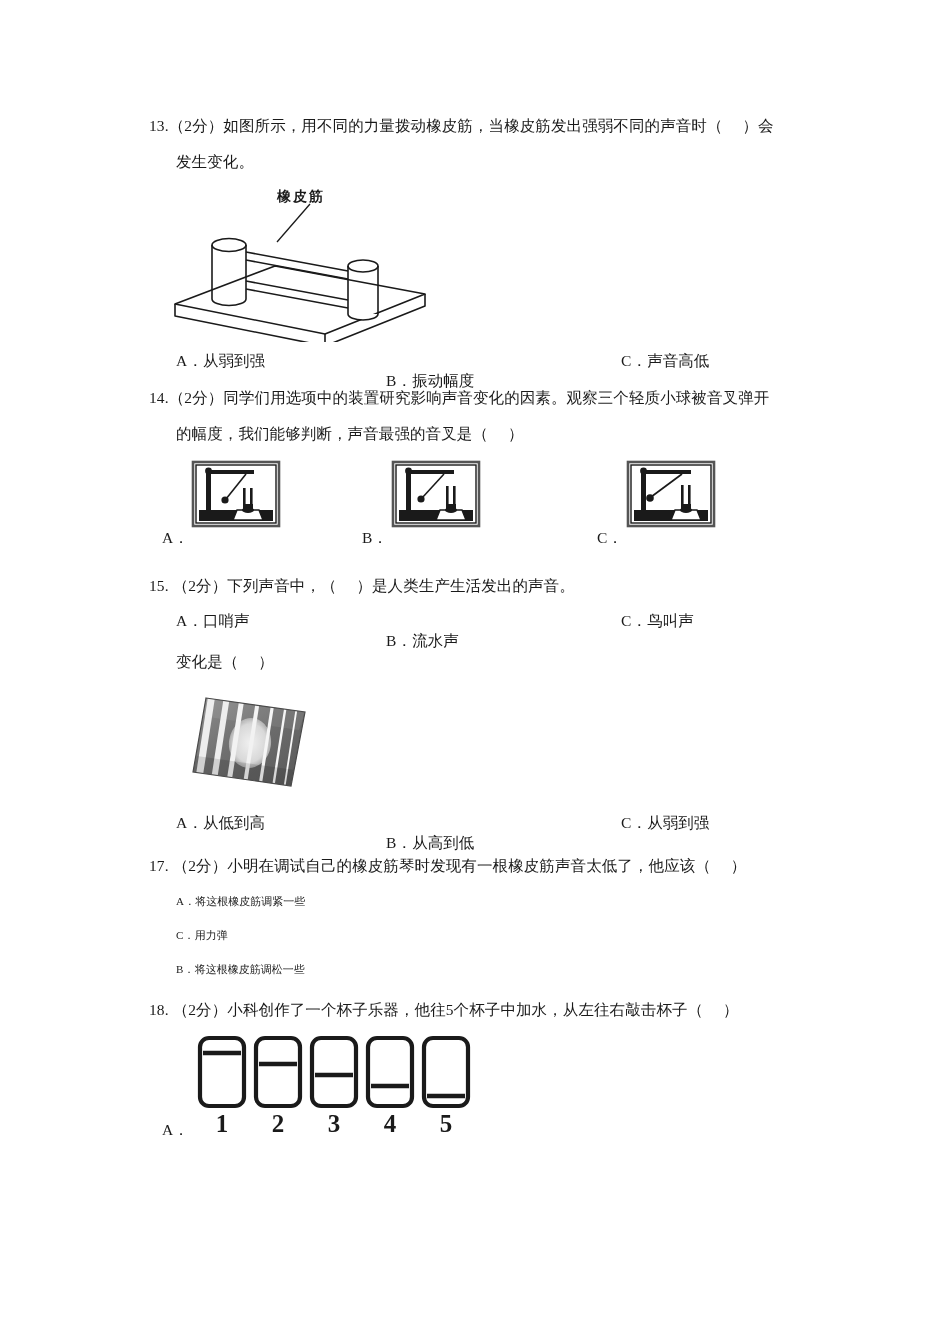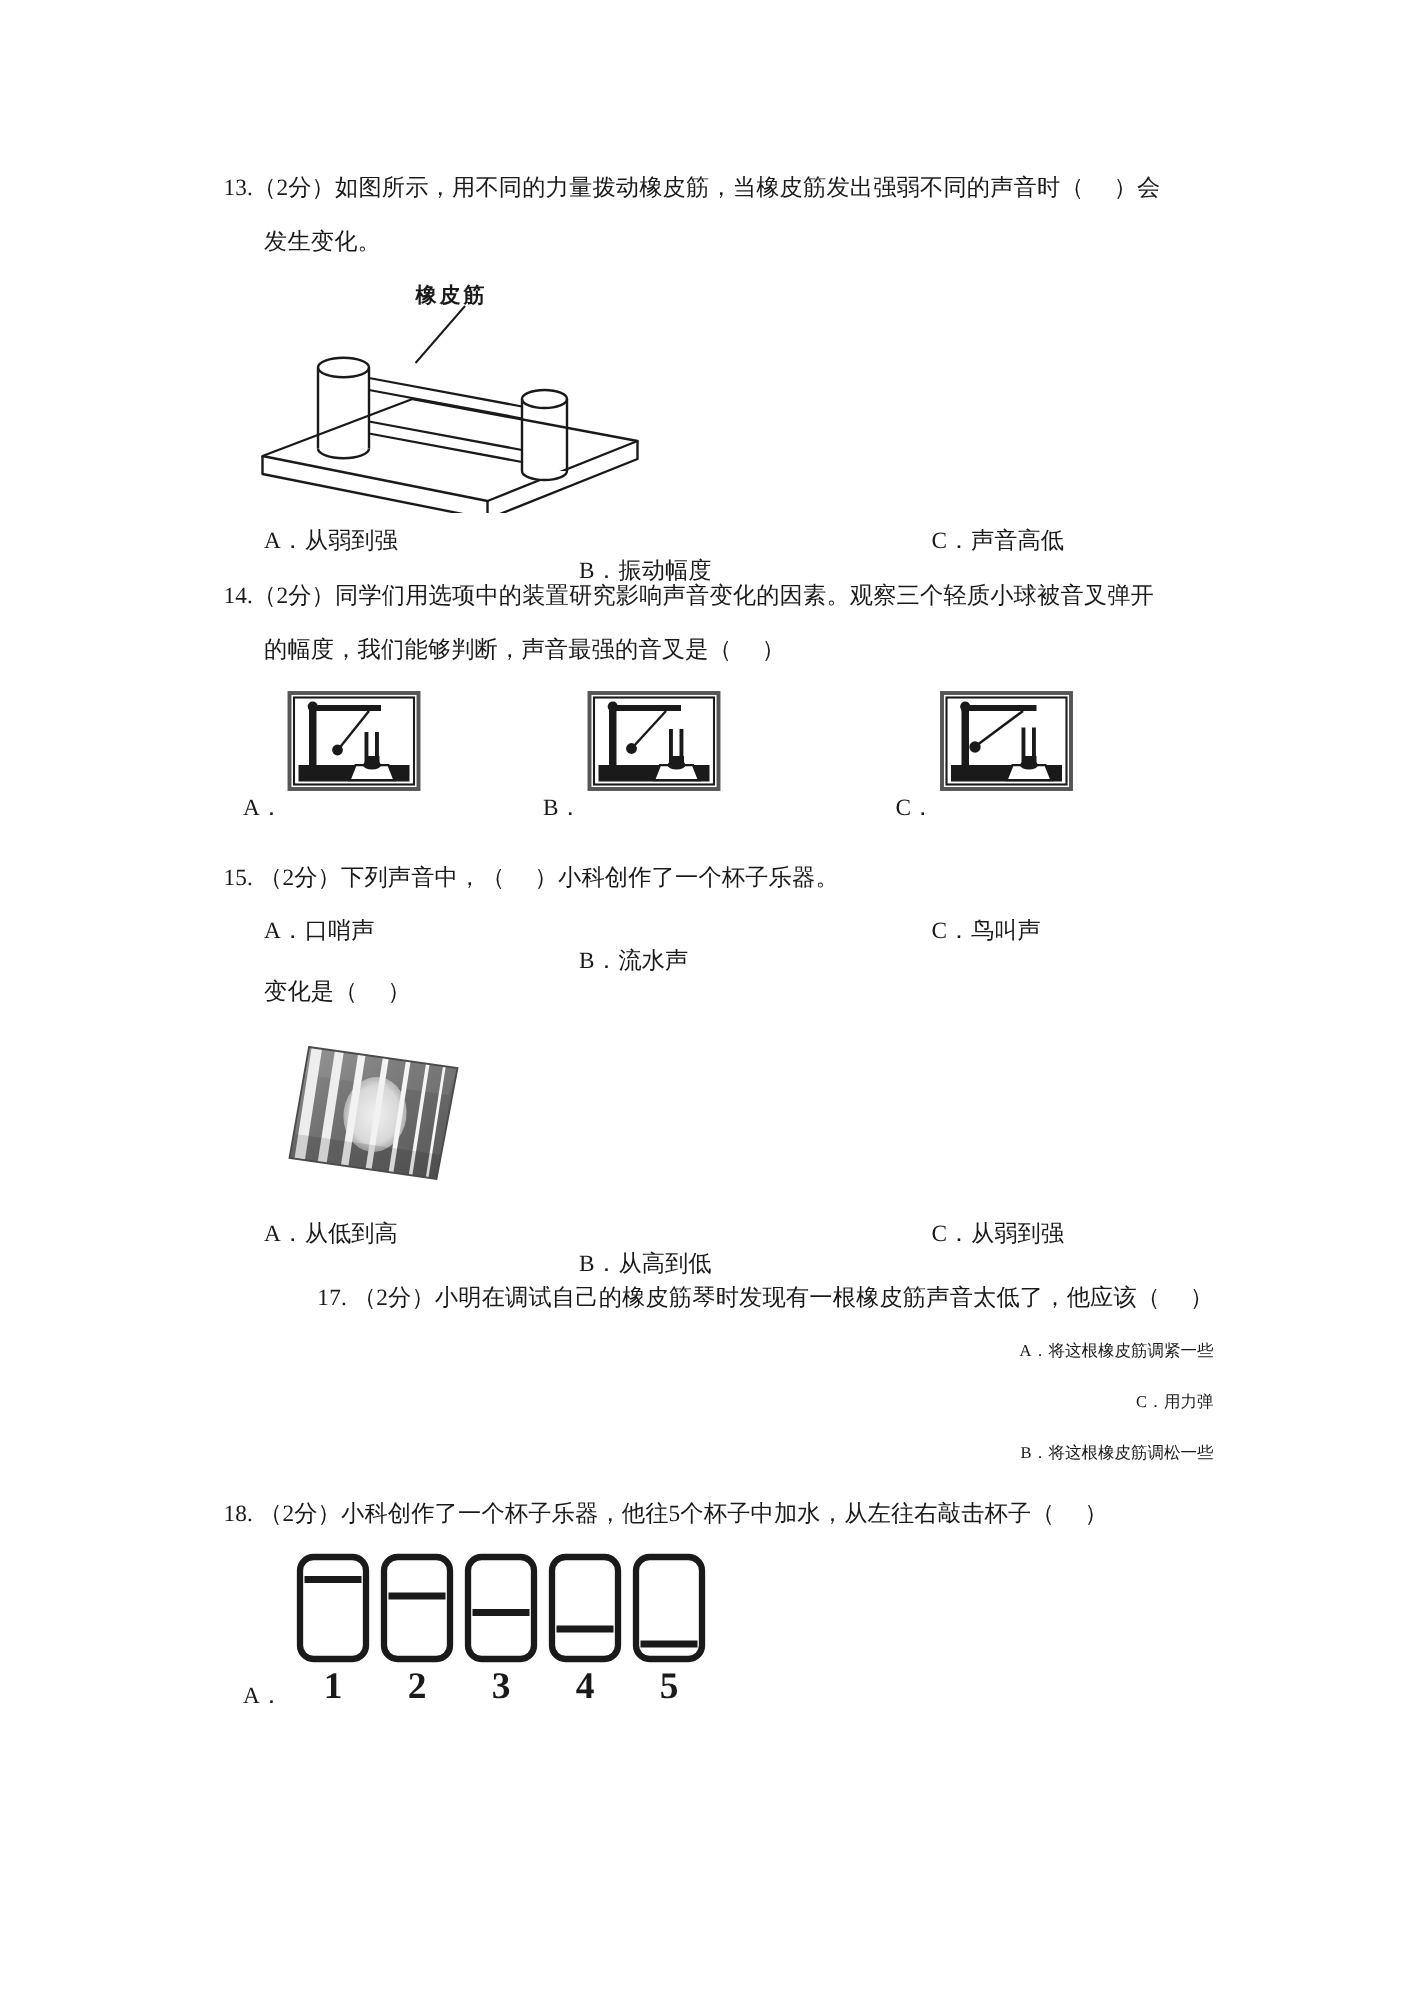--- a/index.html
+++ b/index.html
@@ -248,21 +248,21 @@
             <ellipse cx="62" cy="50" rx="6" ry="3" fill="#1a1a1a"></ellipse>
           </svg>
         </div>
         <div class="tf-label l1">A．</div>
         <div class="tf-label l2">B．</div>
         <div class="tf-label l3">C．</div>
       </div>
     </div>
 
     <div class="q" style="margin-top:10px;">
-      <div class="q-line"><span class="num">15.</span>&nbsp;<span>（2分）</span><span>下列声音中，（</span><span class="blank-paren">&nbsp;&nbsp;&nbsp;&nbsp;&nbsp;</span><span>）小科创作了一个杯子乐器。</span></div>
+      <div class="q-line"><span class="num">15.</span>&nbsp;<span>（2分）</span><span>下列声音中，（</span><span class="blank-paren">&nbsp;&nbsp;&nbsp;&nbsp;&nbsp;</span><span>）是人类生产生活发出的声音。</span></div>
 
       <div class="opts">
         <span class="opt opt-a"><span class="oplabel">A．</span><span>口哨声</span></span>
         <span class="opt opt-b"><span class="oplabel">B．</span><span>流水声</span></span>
         <span class="opt opt-c"><span class="oplabel">C．</span><span>鸟叫声</span></span>
       </div>
     </div>
 
     <div class="q" style="margin-top:6px;">
       <div class="q-line indent"><span>变化是（</span><span class="blank-paren">&nbsp;&nbsp;&nbsp;&nbsp;&nbsp;</span><span>）</span></div>
@@ -305,21 +305,21 @@
         </svg>
       </div>
 
       <div class="opts" style="margin-top:2px;">
         <span class="opt opt-a"><span class="oplabel">A．</span><span>从低到高</span></span>
         <span class="opt opt-b"><span class="oplabel">B．</span><span>从高到低</span></span>
         <span class="opt opt-c"><span class="oplabel">C．</span><span>从弱到强</span></span>
       </div>
     </div>
 
-    <div class="q" style="margin-top:8px;text-align:right;">
+    <div class="q" style="margin-top:8px;">
       <div class="q-line"><span class="num">17.</span>&nbsp;<span>（2分）</span><span>小明在调试自己的橡皮筋琴时发现有一根橡皮筋声音太低了，他应该（</span><span class="blank-paren">&nbsp;&nbsp;&nbsp;&nbsp;&nbsp;</span><span>）</span></div>
 
       <div class="opts-stack">
         <div class="opt-row"><span class="oplabel">A．</span><span>将这根橡皮筋调紧一些</span></div>
         <div class="opt-row"><span class="oplabel">C．</span><span>用力弹</span></div>
         <div class="opt-row"><span class="oplabel">B．</span><span>将这根橡皮筋调松一些</span></div>
       </div>
     </div>
 
     <div class="q" style="margin-top:6px;">

